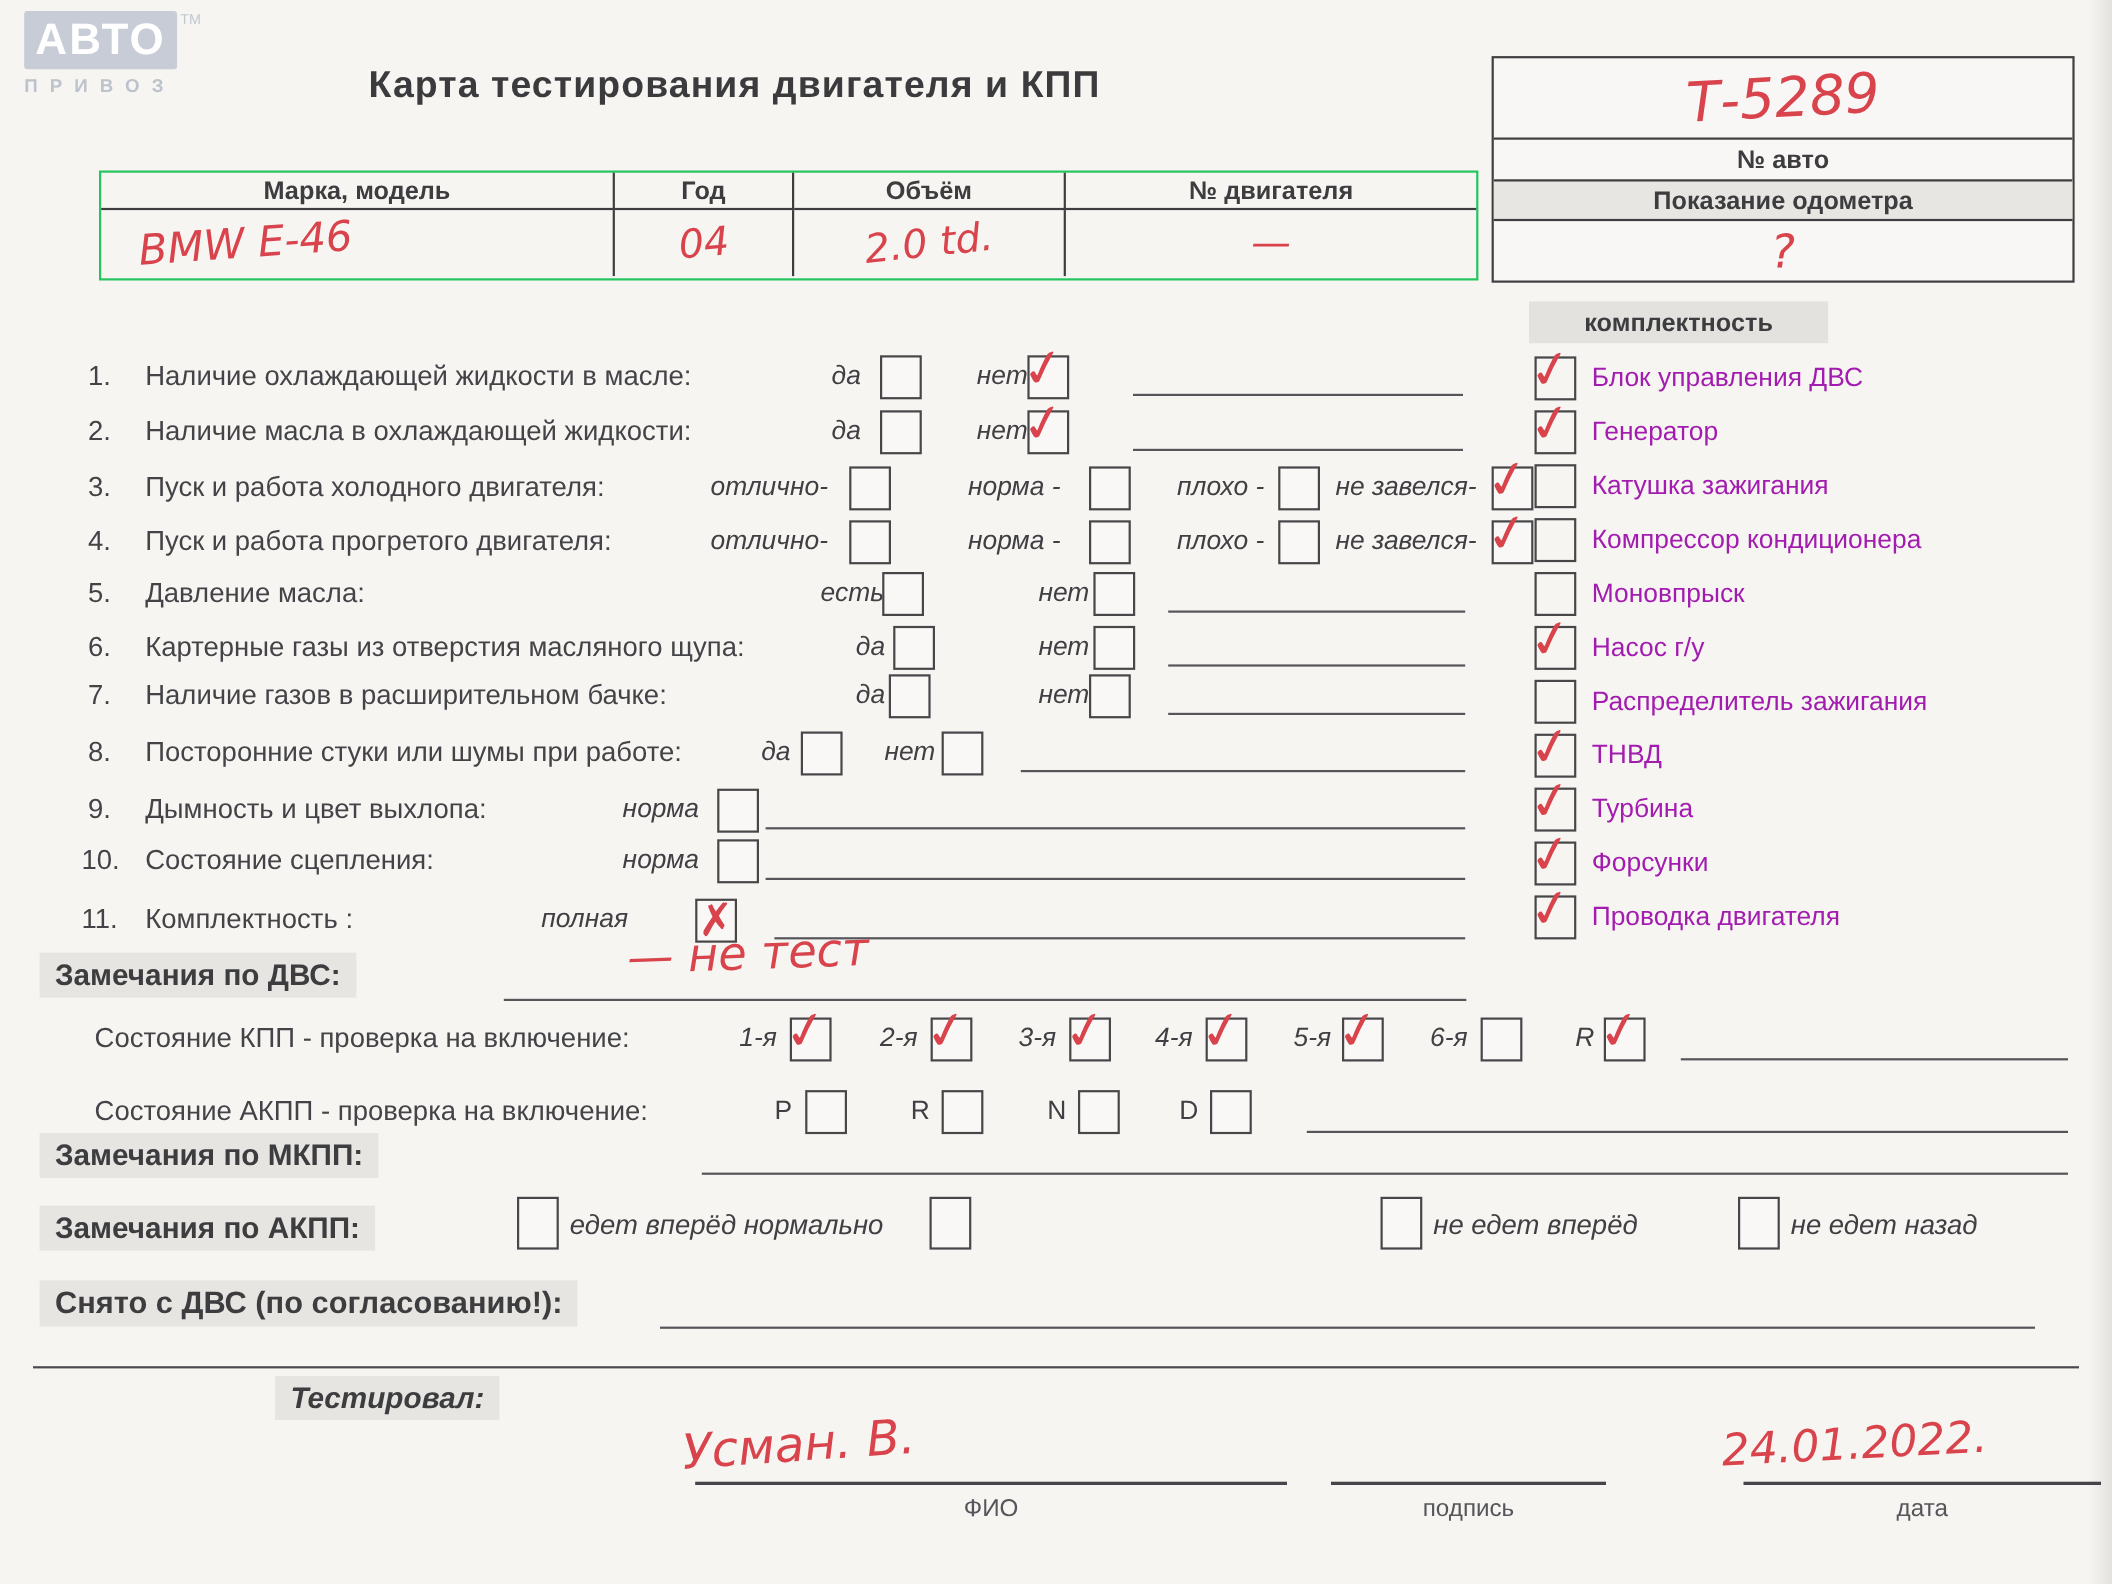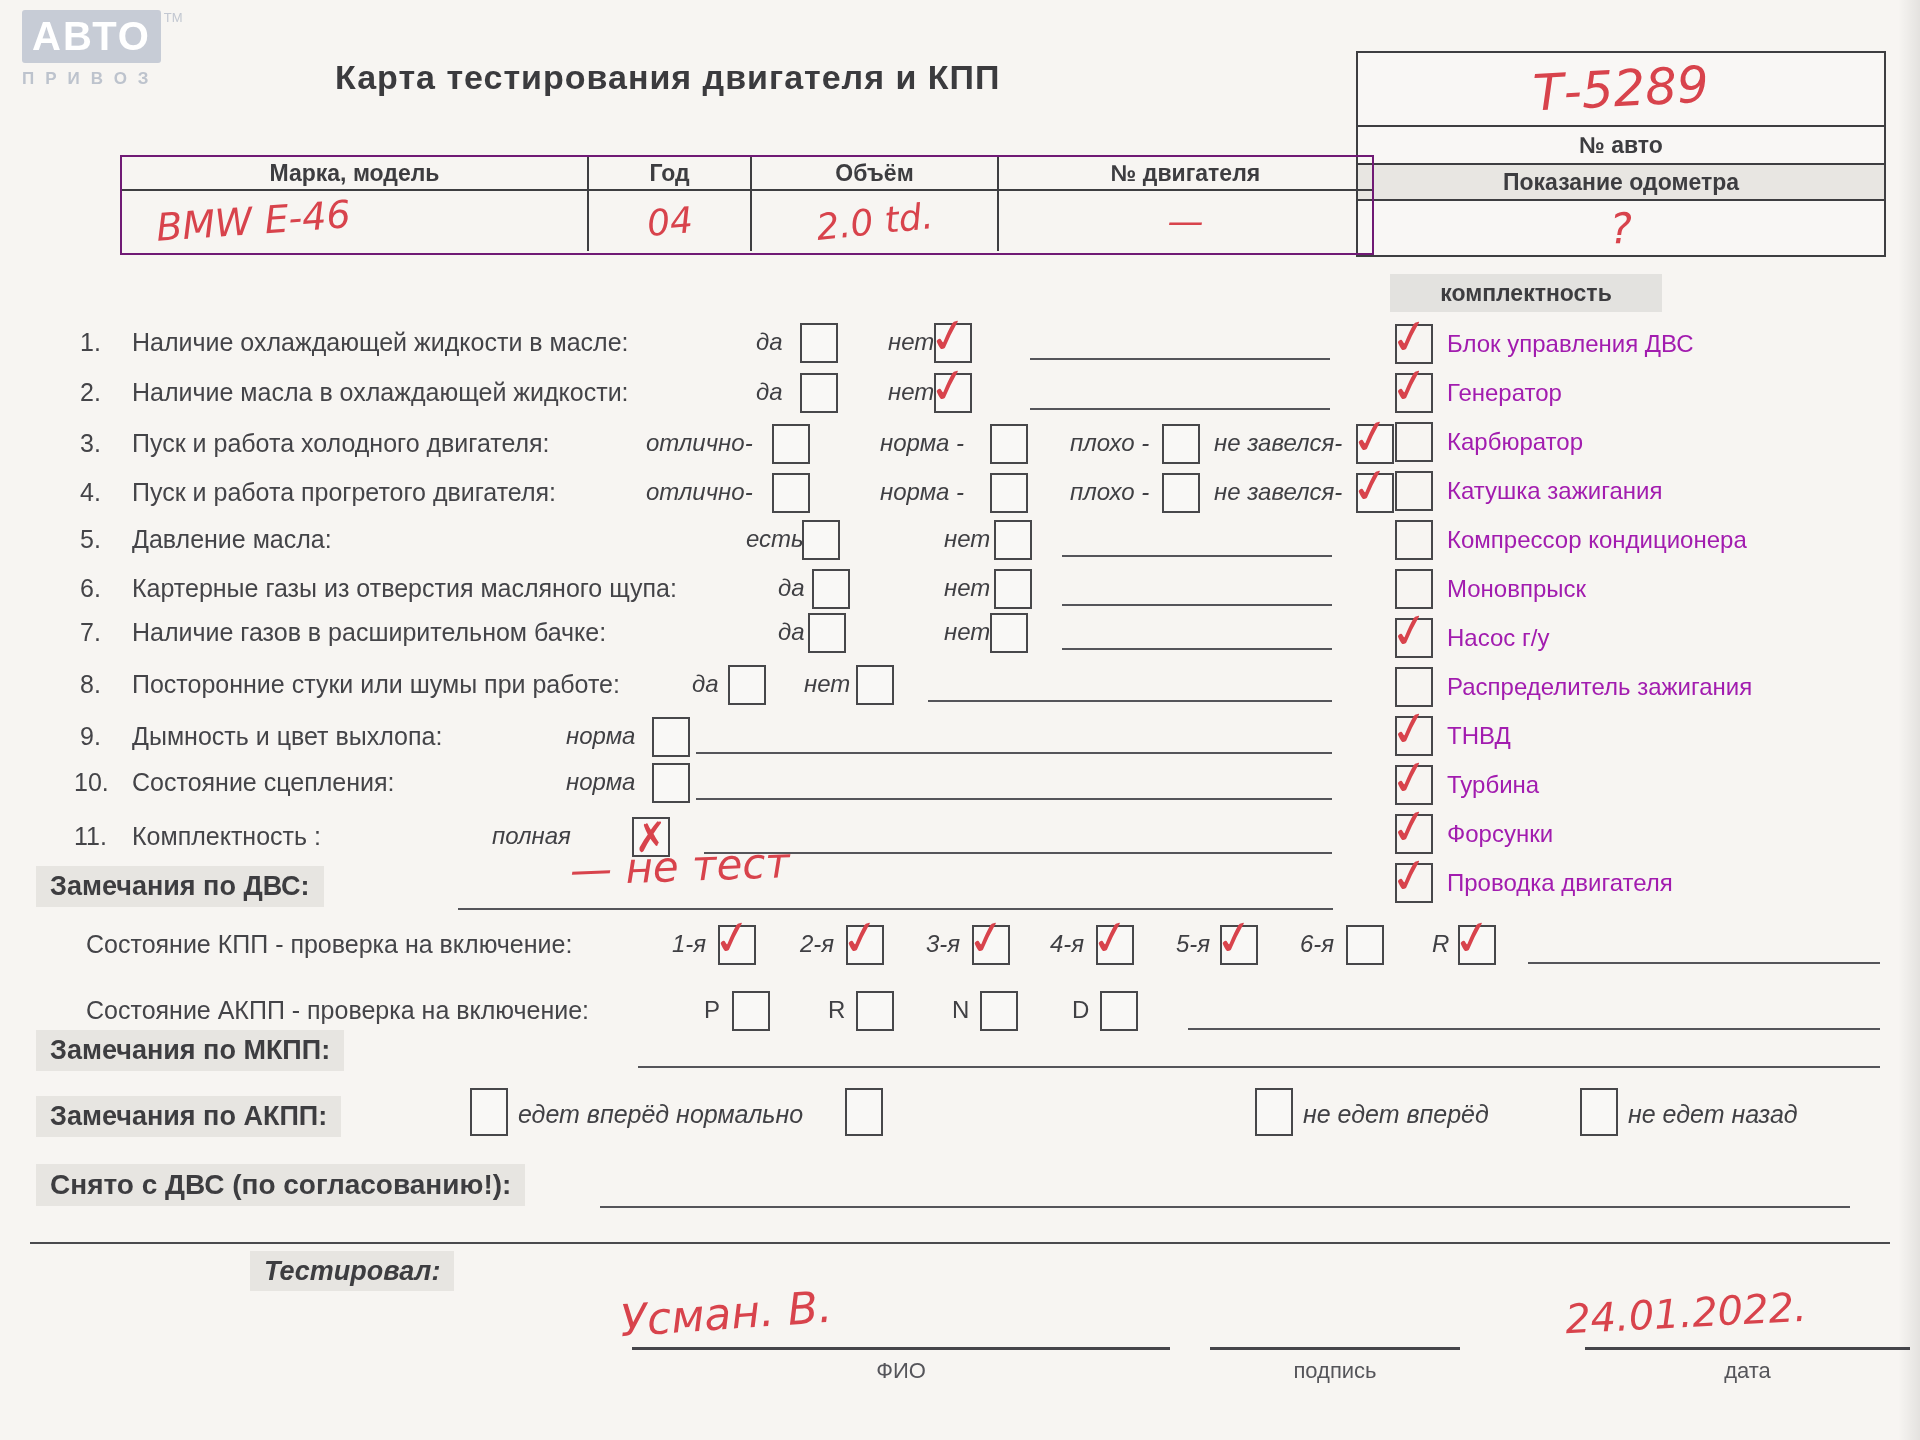--- a/index.html
+++ b/index.html
@@ -12,21 +12,21 @@
   .abs{position:absolute;}
   
   .logo{position:absolute;left:22px;top:10px;width:170px;}
   .logo-brand{display:inline-block;background:#c7ccd6;color:#ffffff;font-weight:bold;
     font-size:40px;padding:4px 10px;letter-spacing:2px;border-radius:3px;}
   .logo-tm{font-size:13px;color:#c2c7d1;vertical-align:top;margin-left:3px;}
   .logo-sub{margin-top:6px;color:#bdc3cd;font-size:17px;letter-spacing:11px;font-weight:bold;}
   
   .title{position:absolute;left:335px;top:58px;font-size:34px;font-weight:bold;color:#3b3b3e;letter-spacing:1px;}
   
-  .vtable{position:absolute;left:120px;top:155px;width:1250px;height:96px;border:2px solid #701a75;
+  .vtable{position:absolute;left:90px;top:155px;width:1250px;height:96px;border:2px solid #22c55e;
     display:grid;grid-template-columns:467px 163px 247px 373px;grid-template-rows:34px 60px;}
   .vcell{border-right:2px solid #3e3e41;display:flex;align-items:center;justify-content:center;}
   .vcell.last{border-right:none;}
   .vhead{border-bottom:2px solid #3e3e41;font-weight:bold;font-size:23px;color:#3d3d40;}
   
   .autobox{position:absolute;left:1356px;top:51px;width:526px;border:2px solid #3e3e41;background:rgba(255,255,255,0.25);}
   .ab-row{display:flex;align-items:center;justify-content:center;}
   .ab-num{height:72px;}
   .ab-lbl{height:36px;border-top:2px solid #3e3e41;font-weight:bold;font-size:23px;color:#3d3d40;}
   .ab-odo{height:34px;border-top:2px solid #3e3e41;font-weight:bold;font-size:23px;color:#3d3d40;background:#e8e6e2;}
@@ -109,24 +109,20 @@
       <span class="eq-label">Блок управления ДВС</span>
     </div>
     <div class="eq-item">
       <span class="eq-box">
           <span class="mark">✓</span>
         </span>
       <span class="eq-label">Генератор</span>
     </div>
     <div class="eq-item">
       <span class="eq-box"></span>
-      <span class="eq-label">Карбюратор</span>
-    </div>
-    <div class="eq-item">
-      <span class="eq-box"></span>
       <span class="eq-label">Катушка зажигания</span>
     </div>
     <div class="eq-item">
       <span class="eq-box"></span>
       <span class="eq-label">Компрессор кондиционера</span>
     </div>
     <div class="eq-item">
       <span class="eq-box"></span>
       <span class="eq-label">Моновпрыск</span>
     </div>

